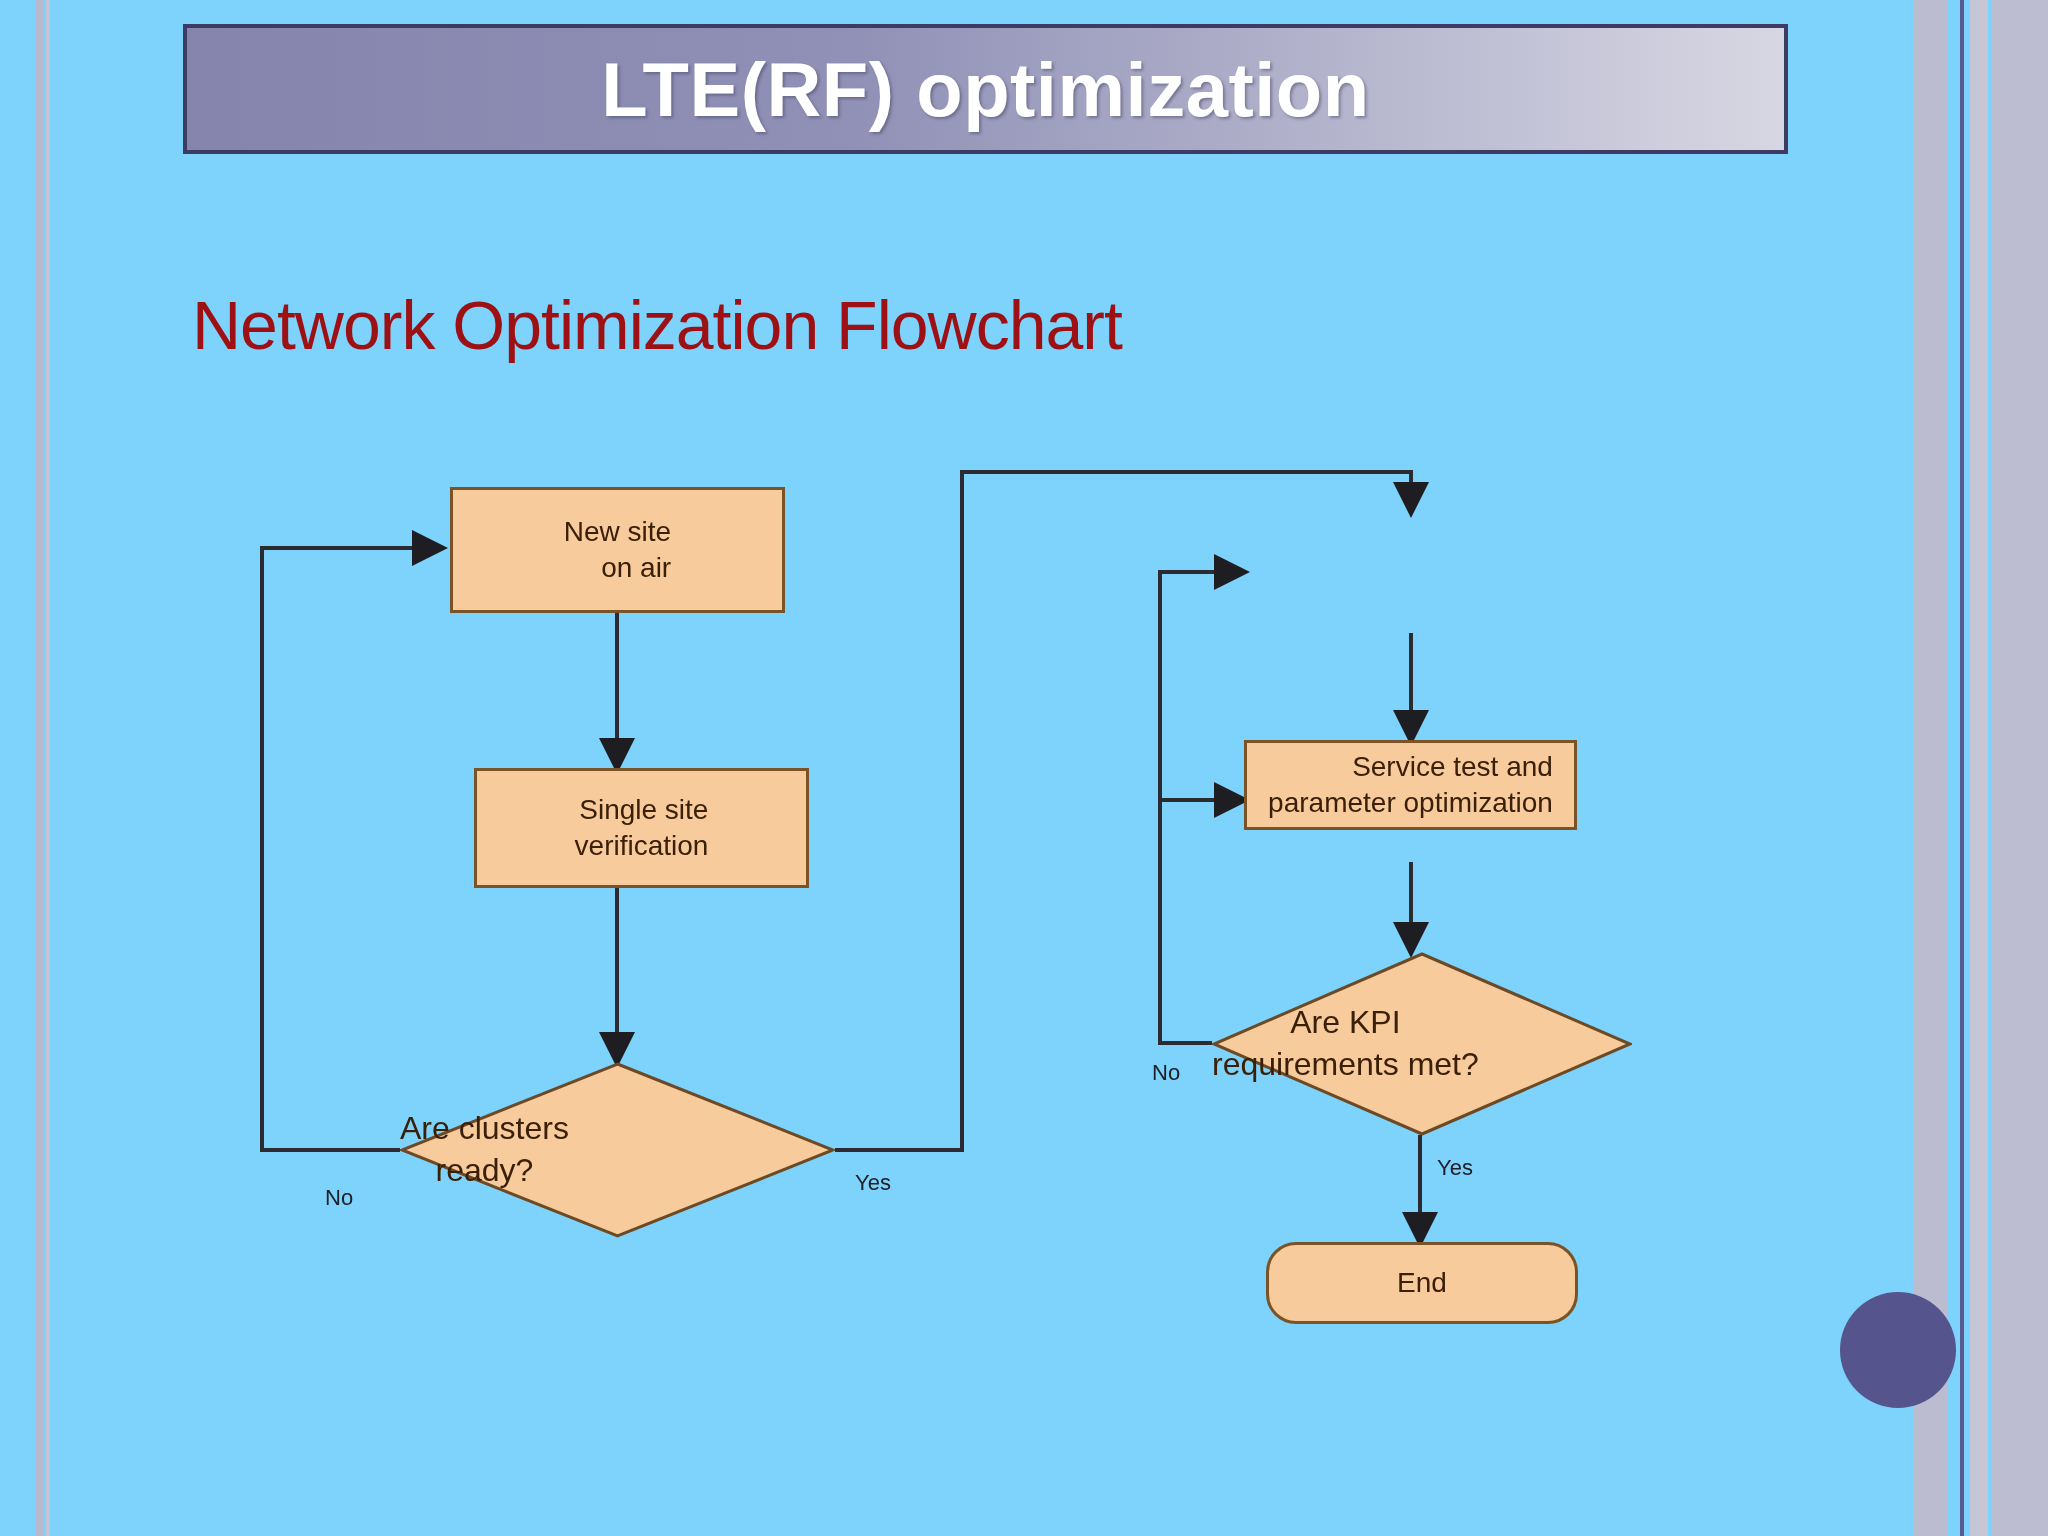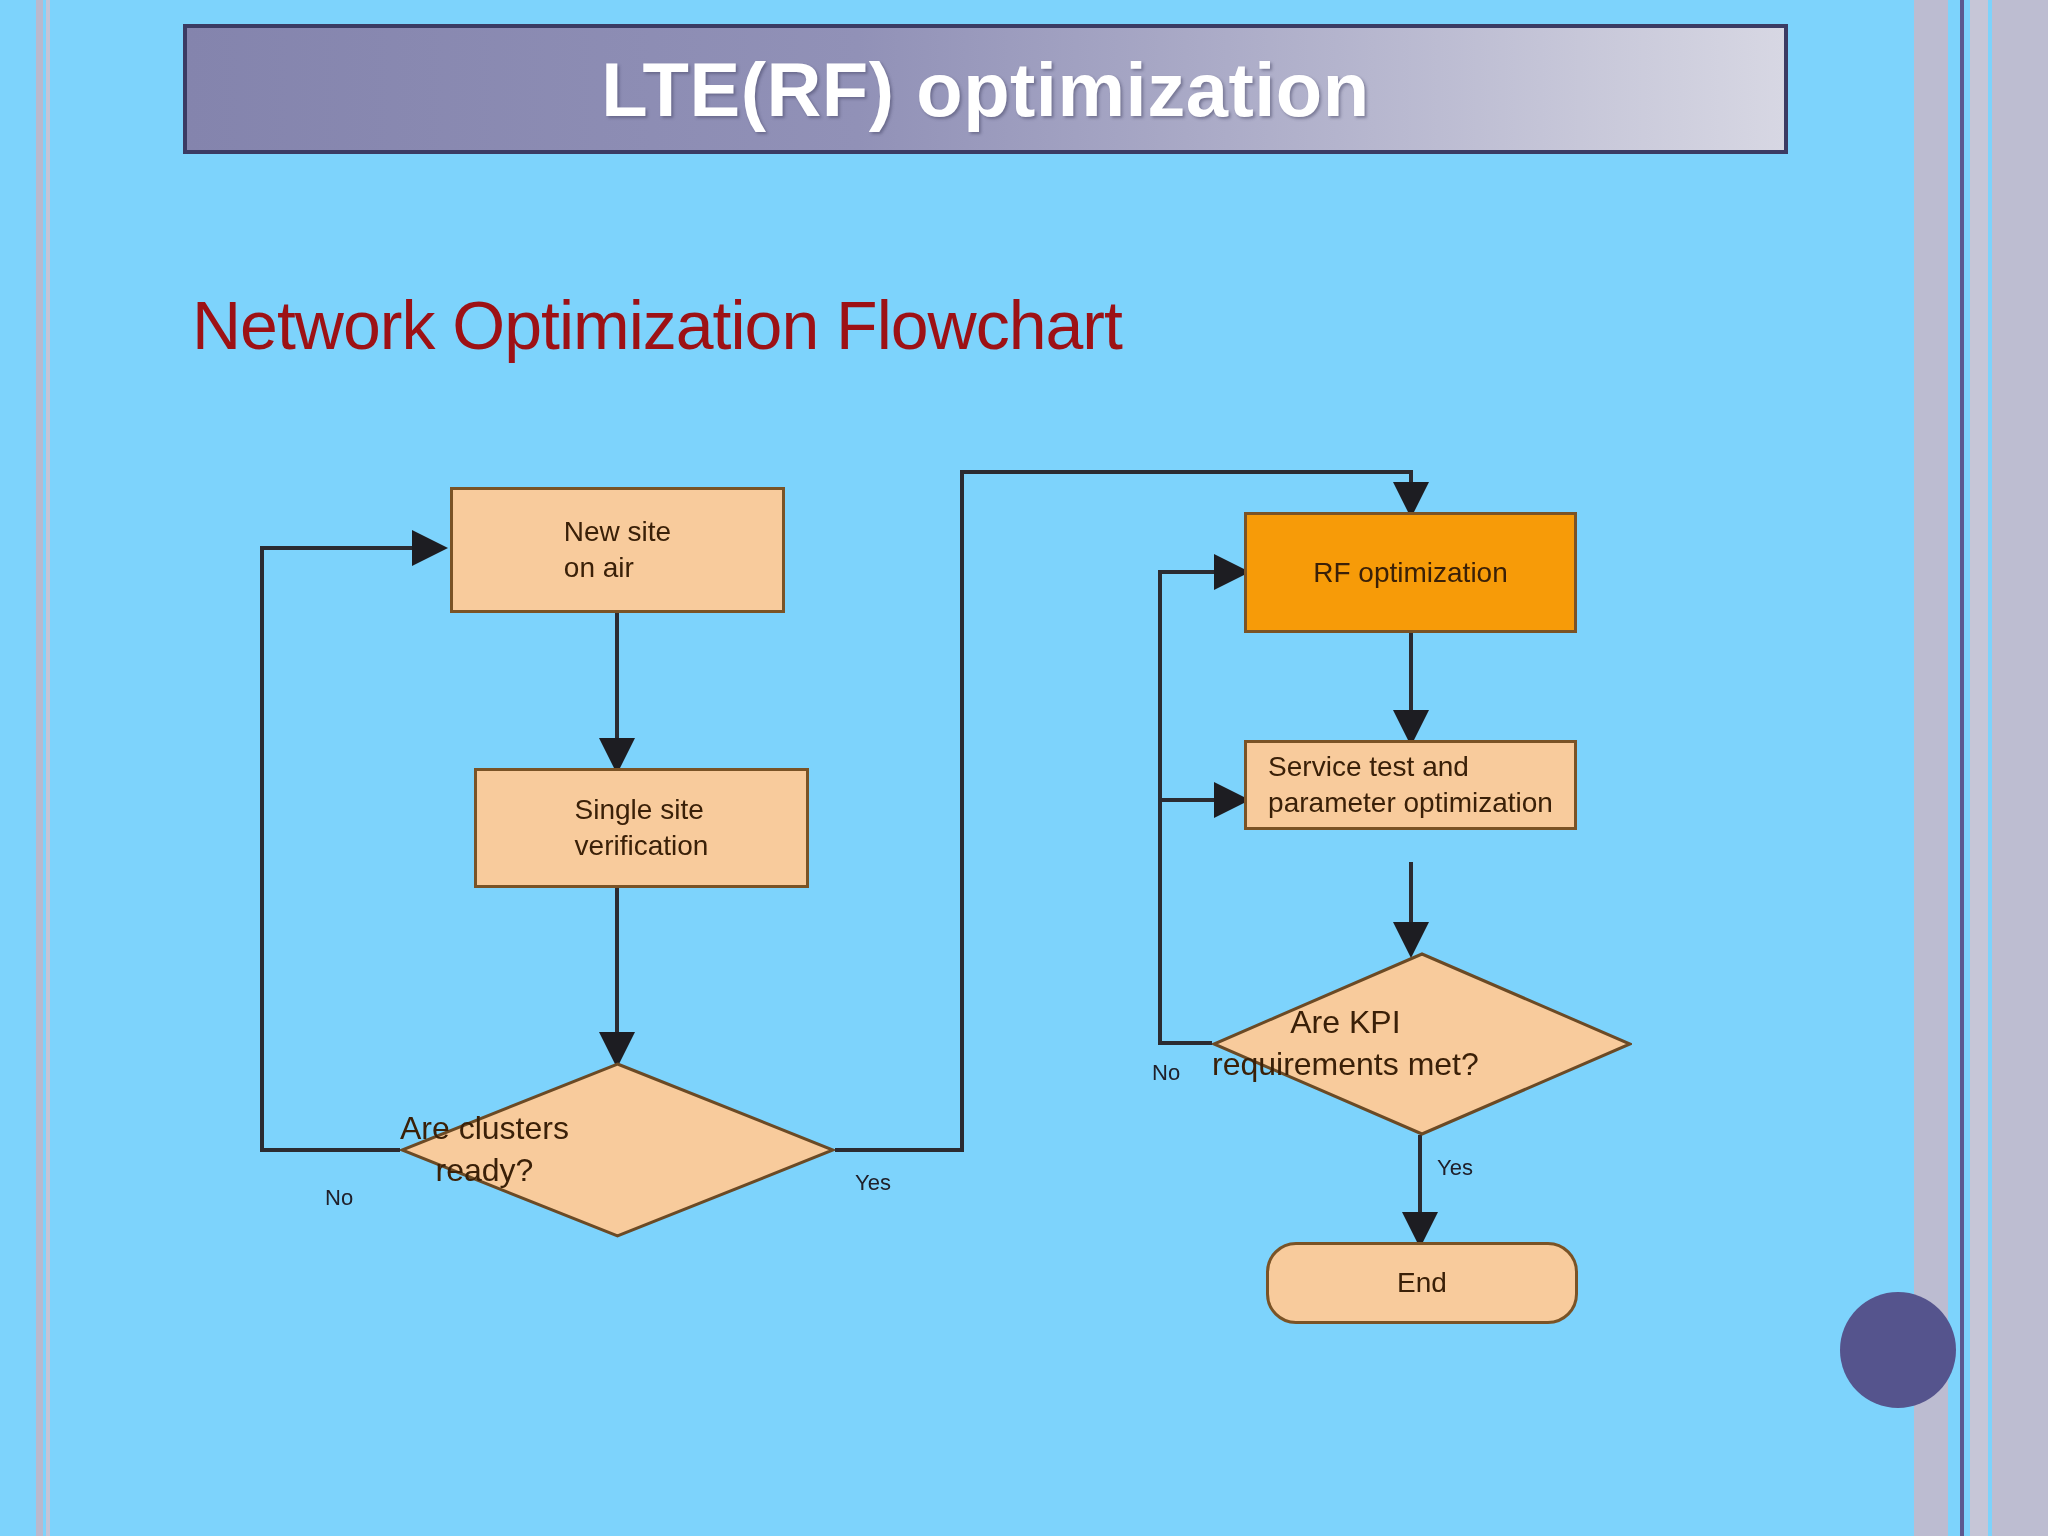--- a/index.html
+++ b/index.html
@@ -89,21 +89,21 @@
     width: 2048px;
     height: 1536px;
   }
 
   .node {
     position: absolute;
     box-sizing: border-box;
     display: flex;
     align-items: center;
     justify-content: center;
-    text-align: left;
+    text-align: right;
     color: #3a2008;
     font-size: 28px;
     line-height: 1.28;
     background: #f8cb9c;
     border: 3px solid #7a5326;
   }
   .node.highlight {
     background: #f79b08;
   }
   .node.rounded {
@@ -211,23 +211,20 @@
         <polygon points="217.5,2 433,88 217.5,174 2,88" fill="#f8cb9c" stroke="#6b4a25" stroke-width="3"></polygon>
       </svg>
       <div class="diamond-label">
         <div>
           <span>Are clusters</span><br>
           <span>ready?</span>
         </div>
       </div>
     </div>
 
-    <div class="node highlight" style="left:1244px; top:512px; width:333px; height:121px;">
-      <span>RF optimization</span>
-    </div>
 
     <div class="node" style="left:1244px; top:740px; width:333px; height:90px;">
       <div>
         <span>Service test and</span><br>
         <span>parameter optimization</span>
       </div>
     </div>
 
     <div class="diamond-wrap" style="left:1212px; top:952px; width:420px; height:184px;">
       <svg width="420" height="184" viewBox="0 0 420 184">

